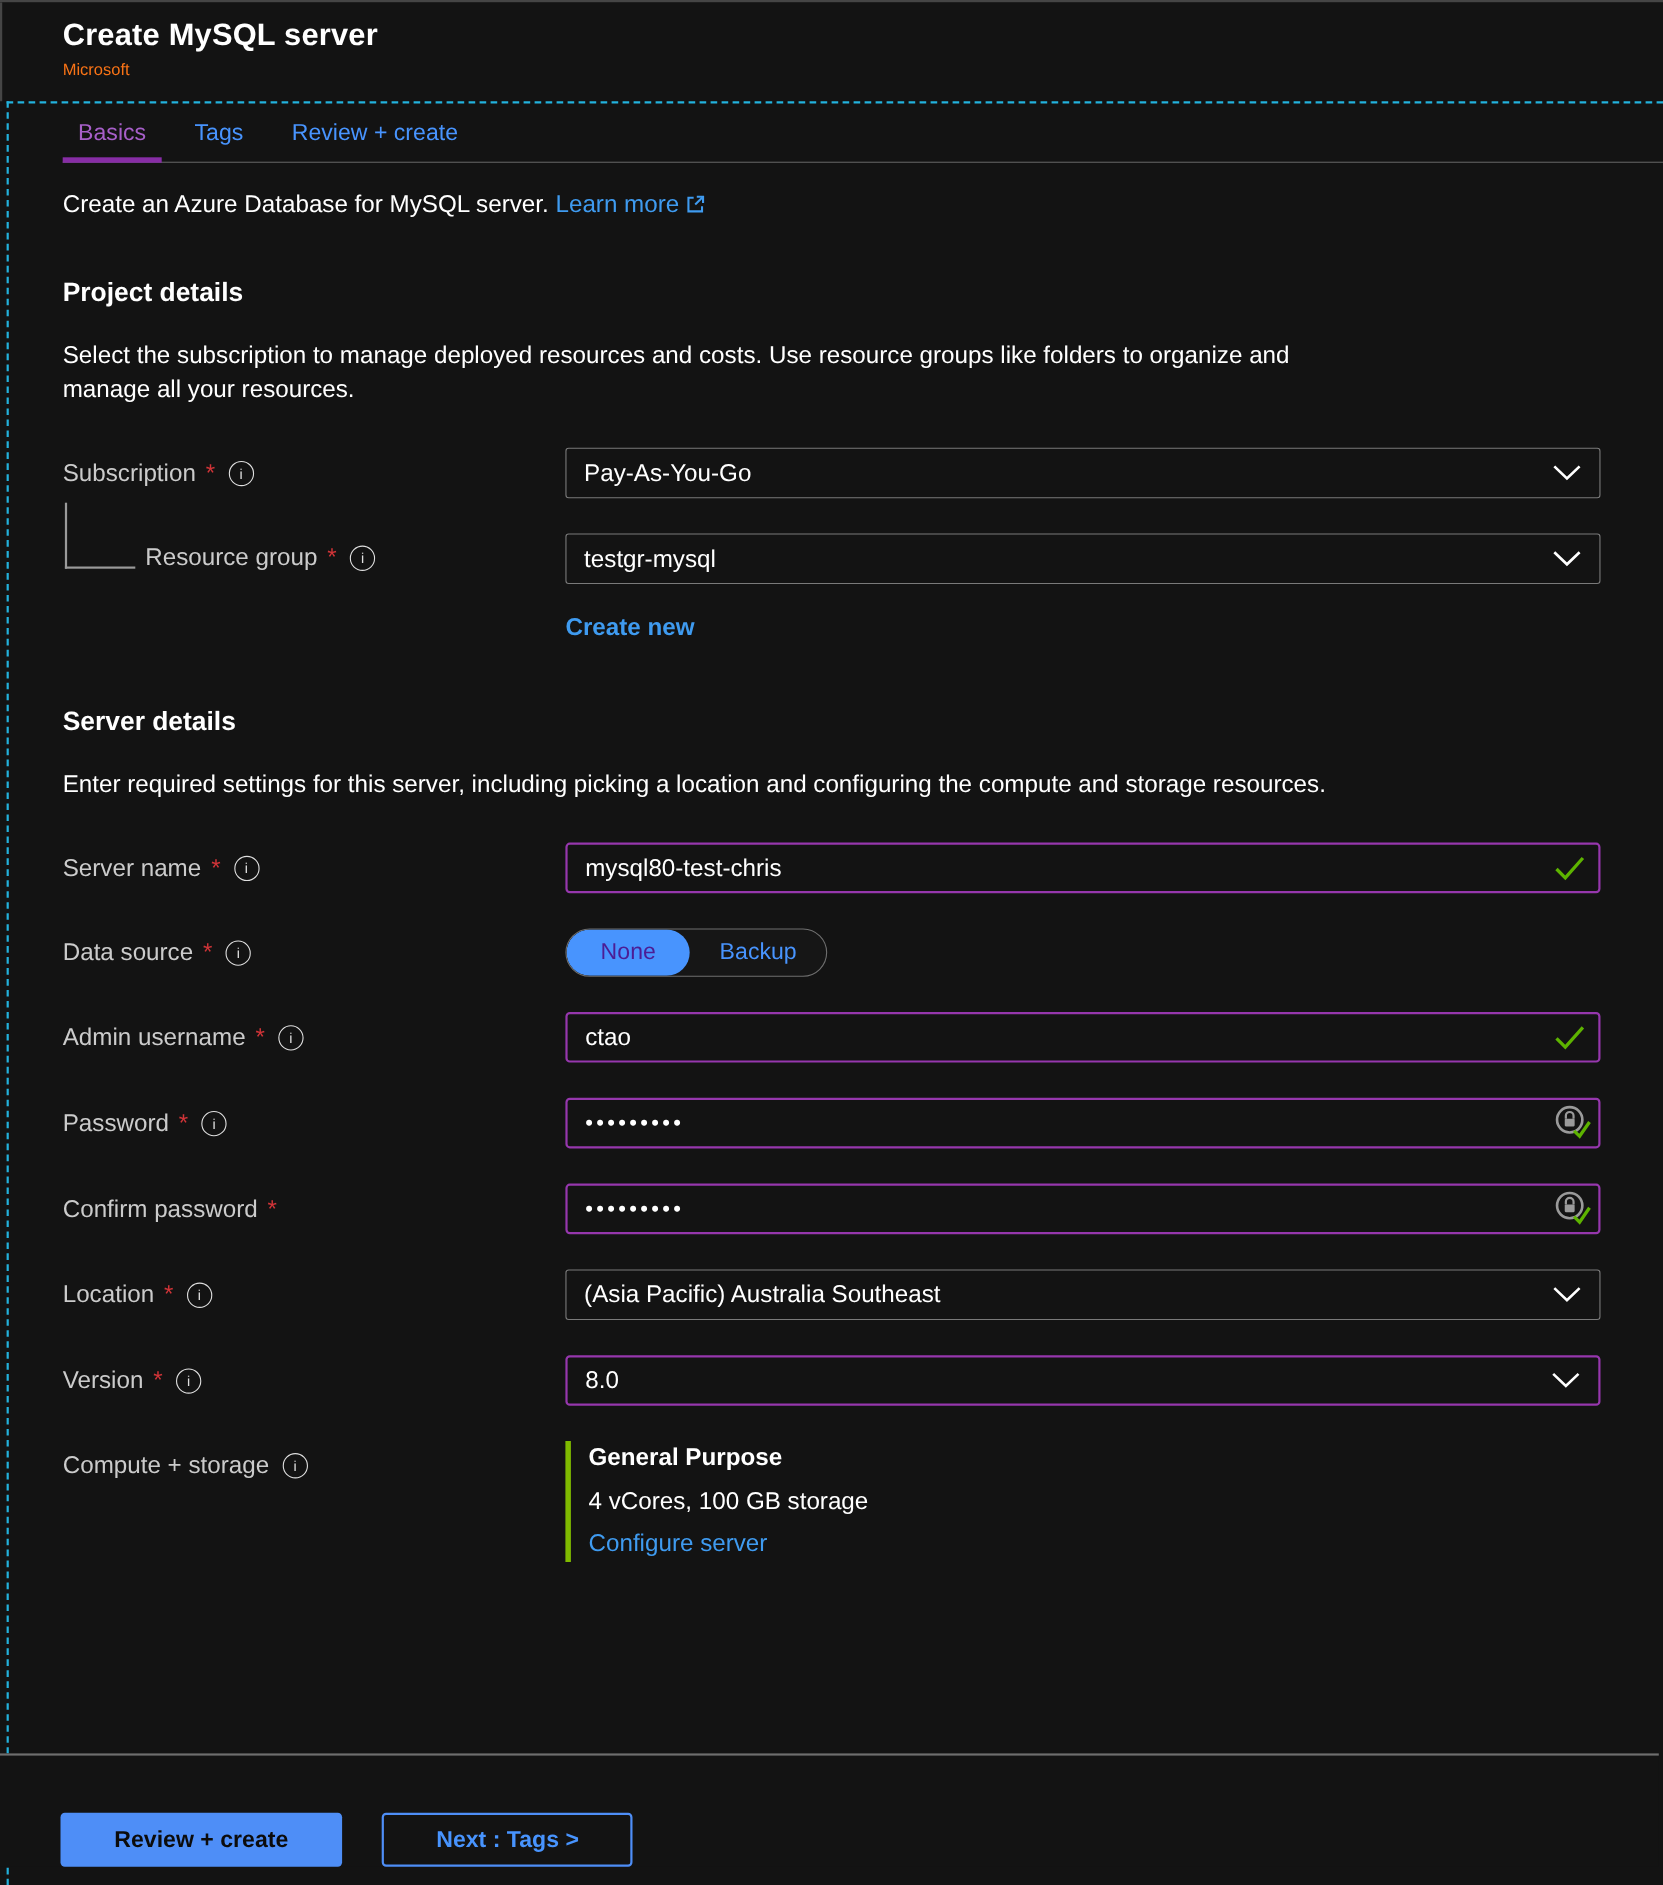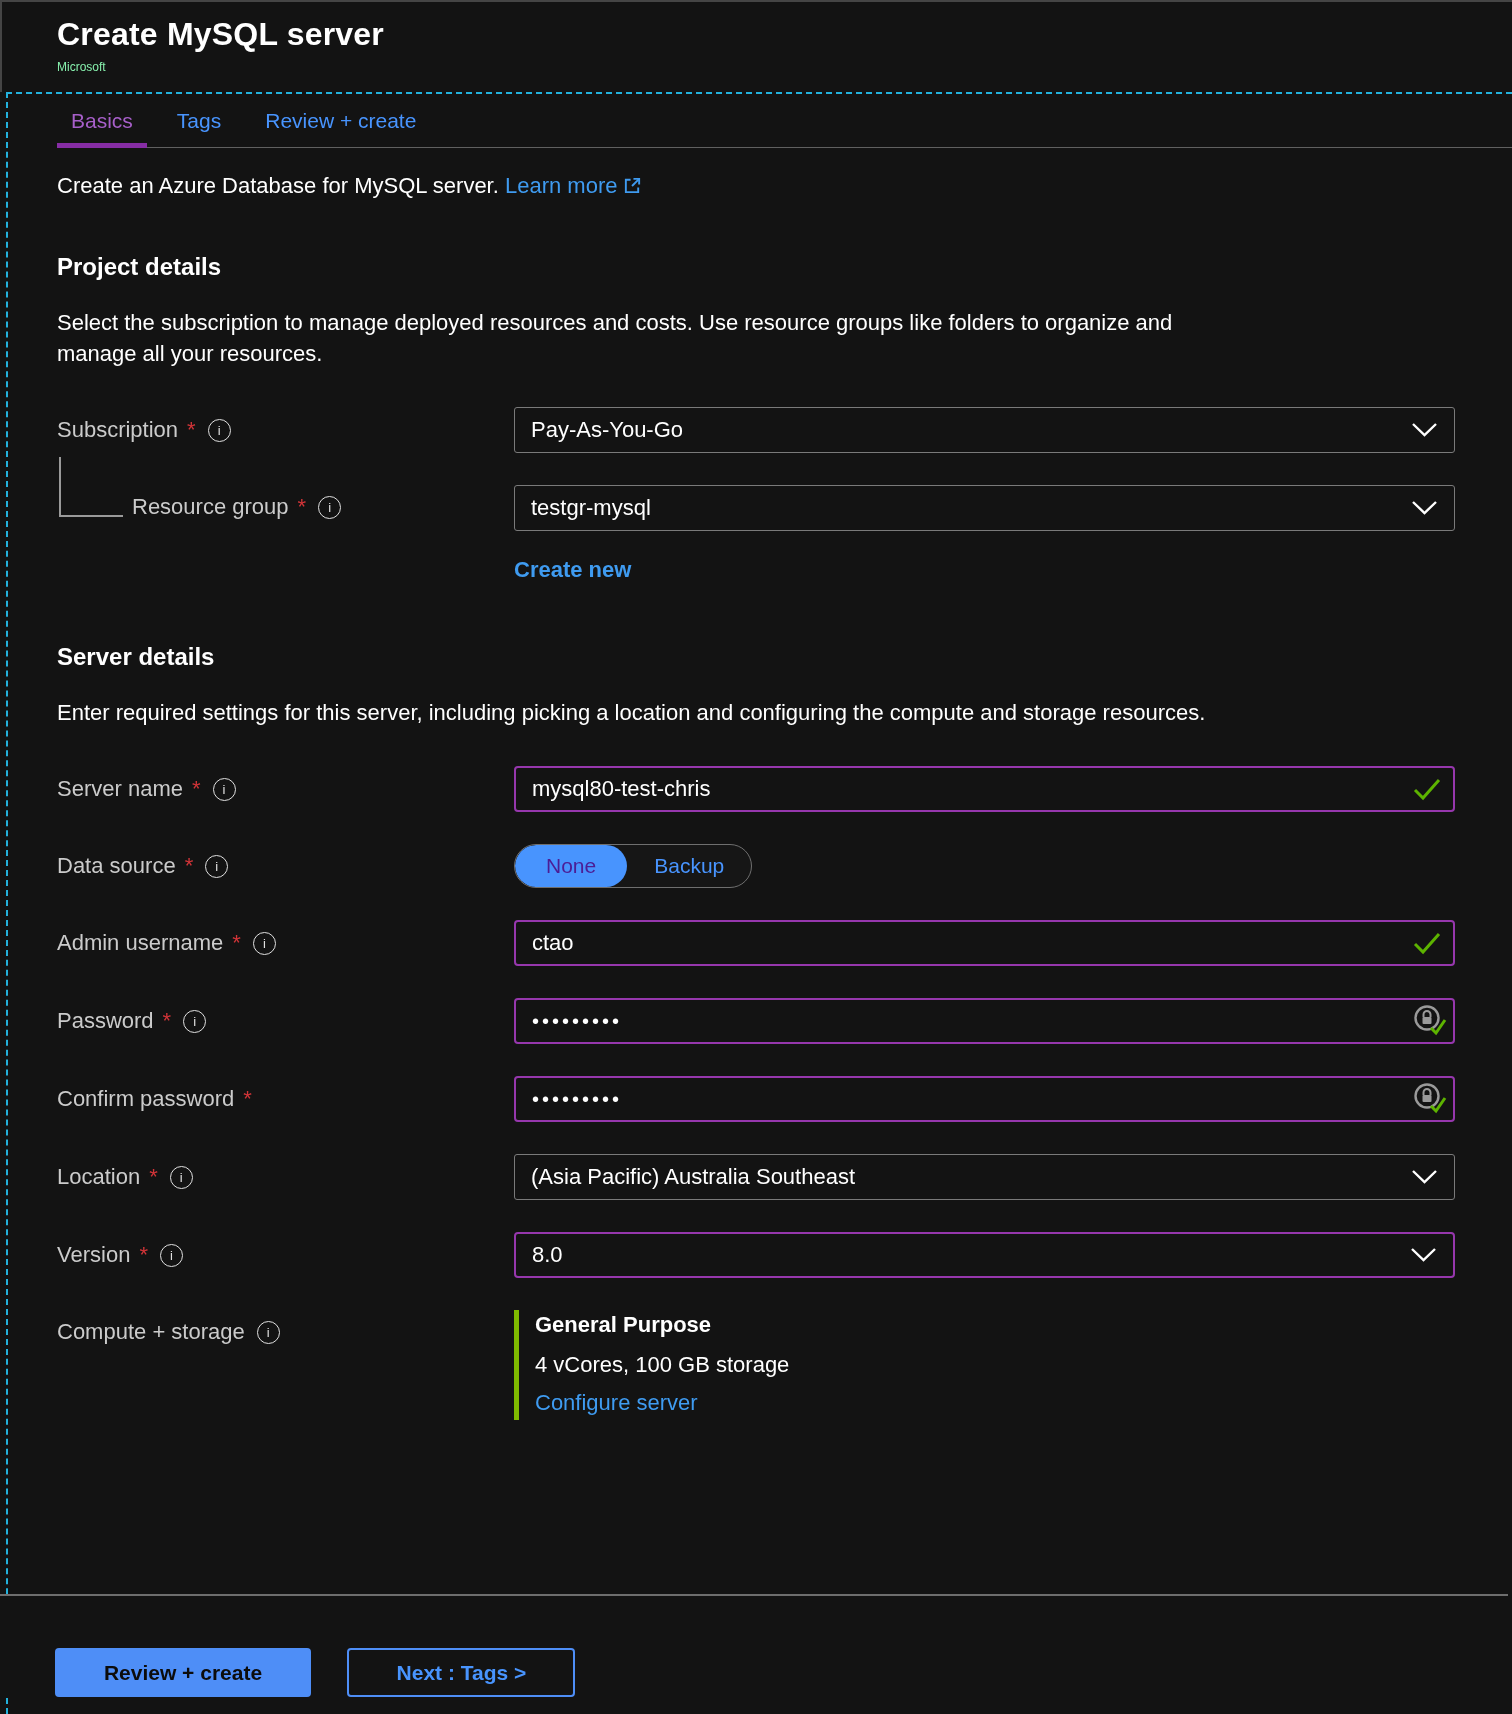--- a/index.html
+++ b/index.html
@@ -14,22 +14,22 @@
     --red:#d13438;
     --btn-blue:#4e8ef7;
     --bg:#131313;
   }
   html,body{margin:0;padding:0;background:#000;}
   .page{position:relative;width:1512px;height:1714px;background:var(--bg);
         border-top:2px solid #454545;box-sizing:border-box;overflow:hidden;
         font-family:"Liberation Sans",sans-serif;color:#fff;}
   
   .blade-header{height:90px;box-sizing:border-box;padding:14px 0 0 55px;border-left:2px solid #454545;}
-  .blade-title{margin:0;font-size:32px;font-weight:700;letter-spacing:.2px;color:#fff;}
-  .blade-subtitle{margin-top:7px;font-size:12px;color:#86efac;}
+  .blade-title{margin:0;font-size:28px;font-weight:700;letter-spacing:.2px;color:#fff;}
+  .blade-subtitle{margin-top:7px;font-size:15px;color:#f97316;}
   
   .dashed-region{position:absolute;top:90px;left:6px;right:0;bottom:0;
         border-top:2px dashed var(--dashed);border-left:2px dashed var(--dashed);box-sizing:border-box;}
   
   .tabs{display:flex;align-items:flex-end;margin-left:49px;border-bottom:1px solid #606060;padding-top:9px;}
   .tab{position:relative;padding:6px 14px 14px;font-size:21px;color:var(--accent);cursor:pointer;margin-right:16px;}
   .tab.active{color:var(--tab-purple);}
   .tab.active::after{content:"";position:absolute;left:0;right:0;bottom:-1px;height:5px;background:var(--tab-underline);}
   
   .content{padding:0 55px 0 49px;}

